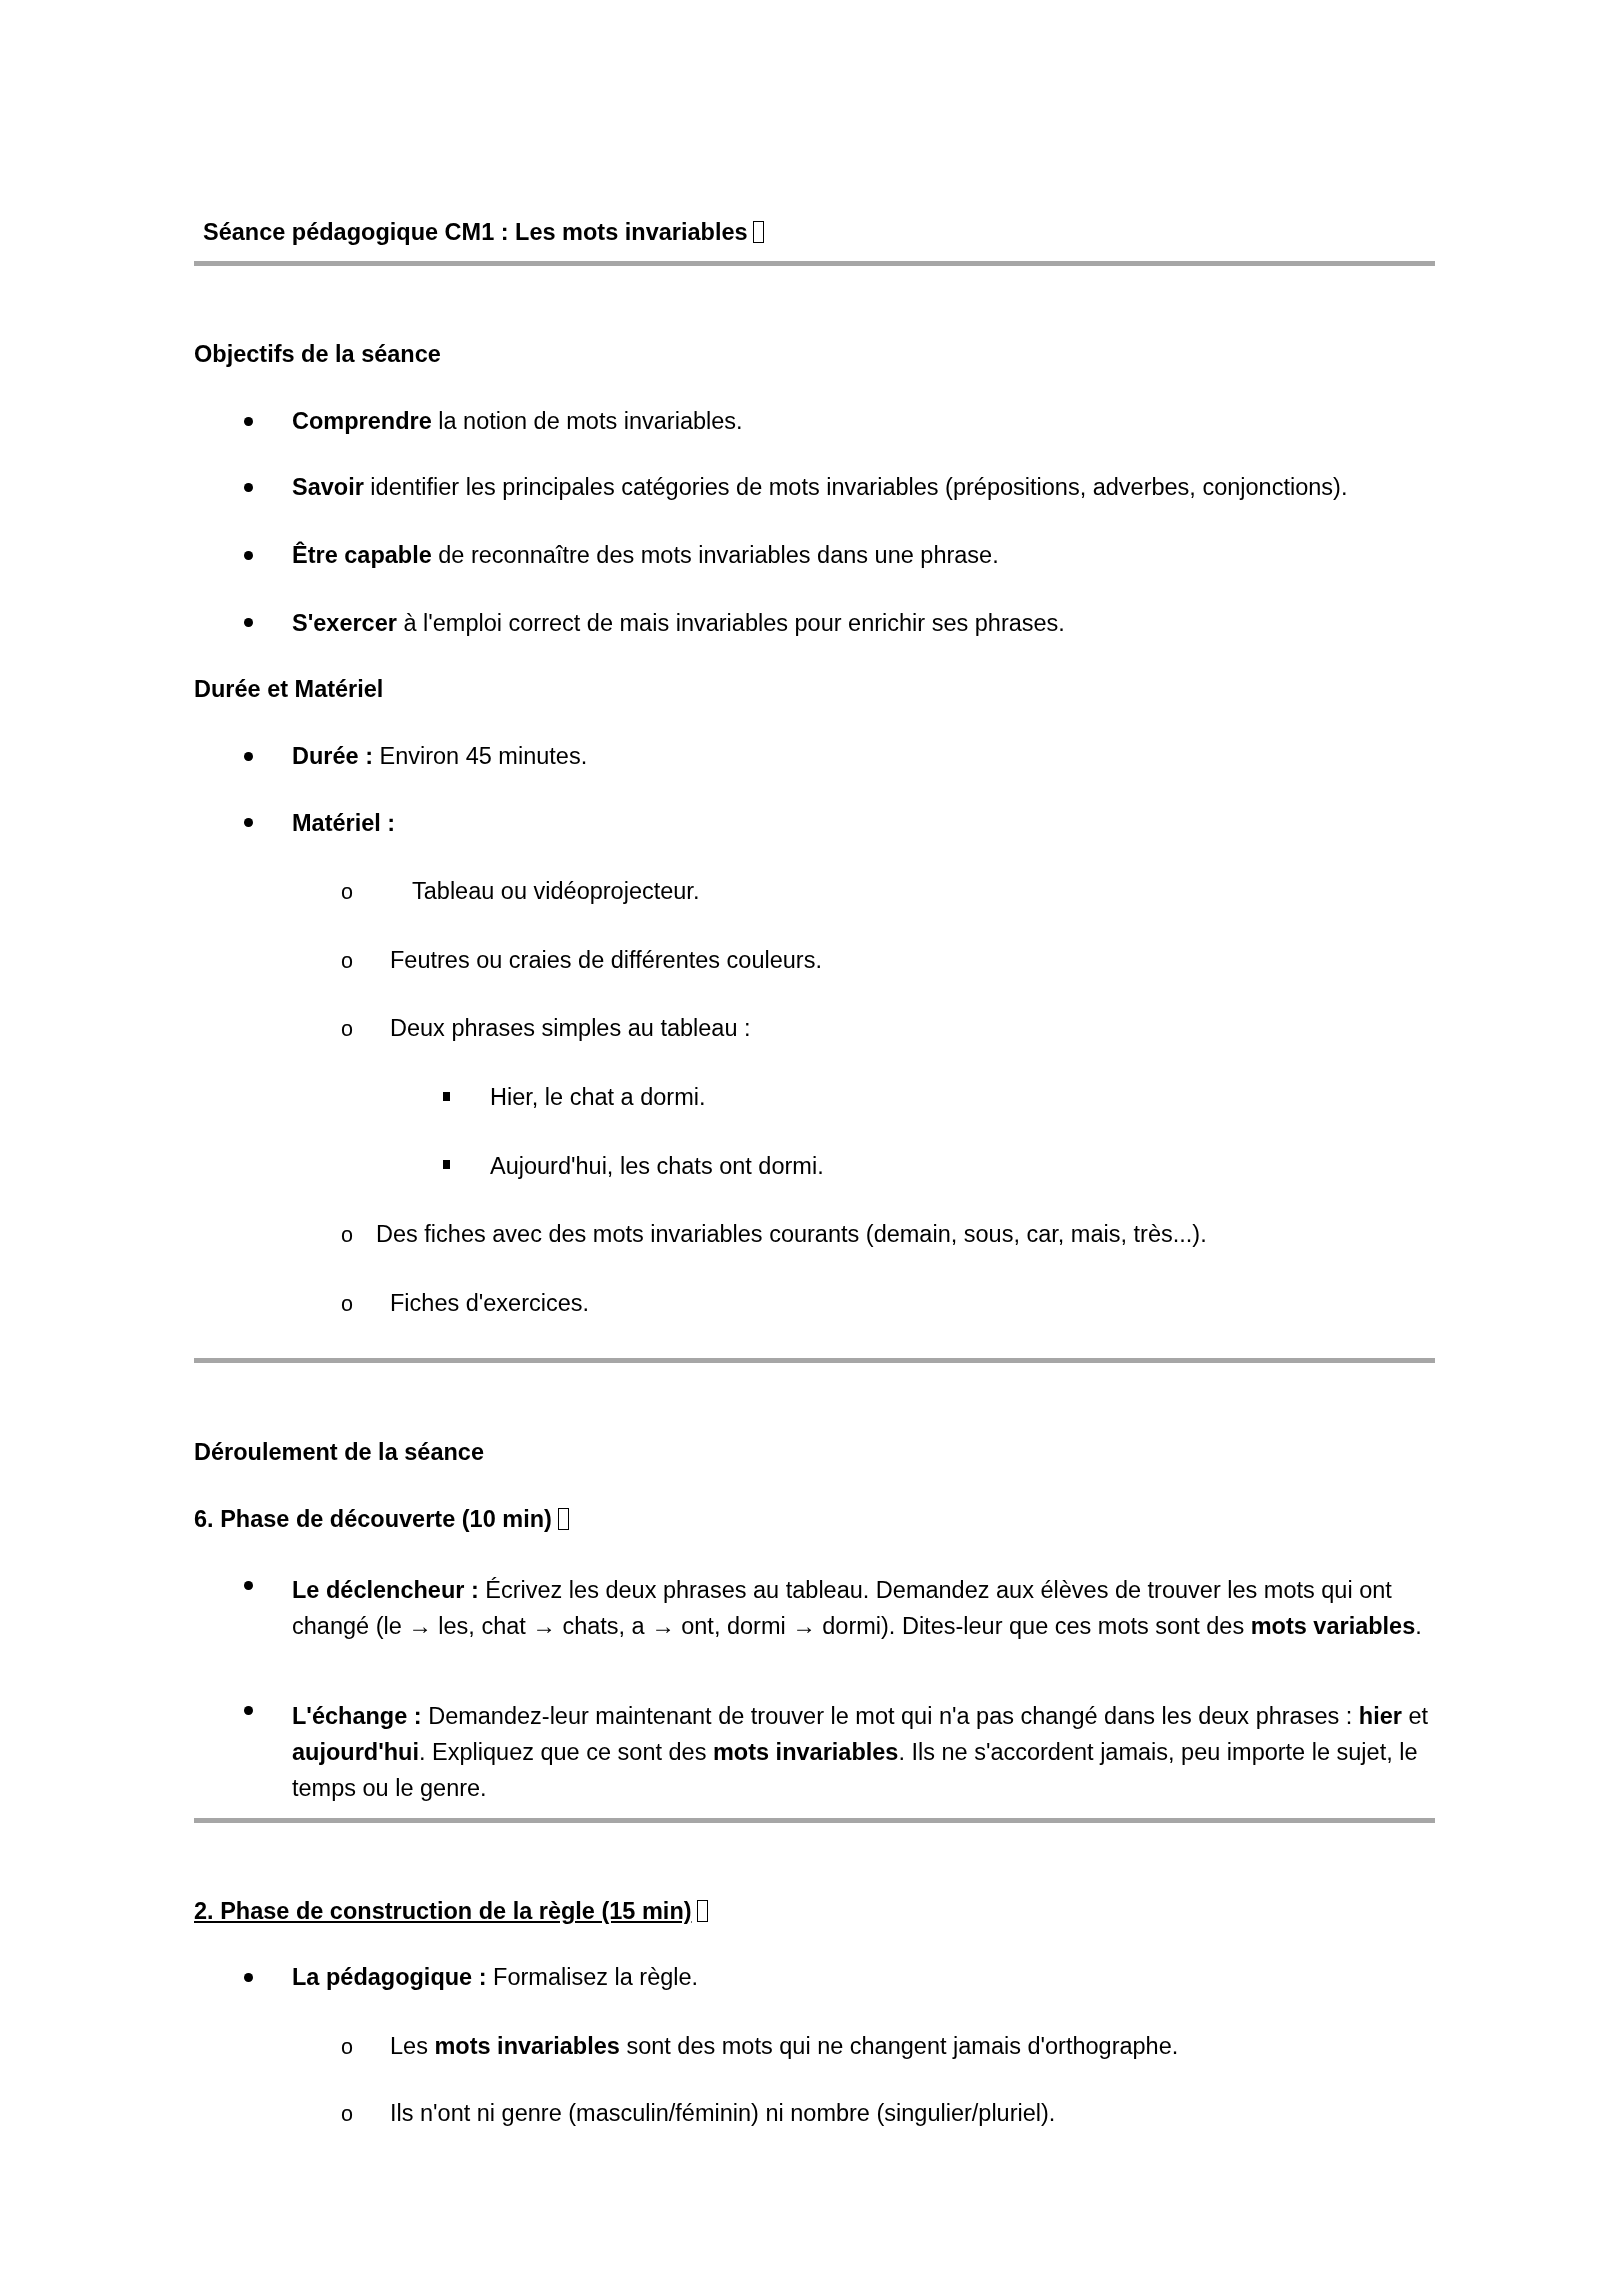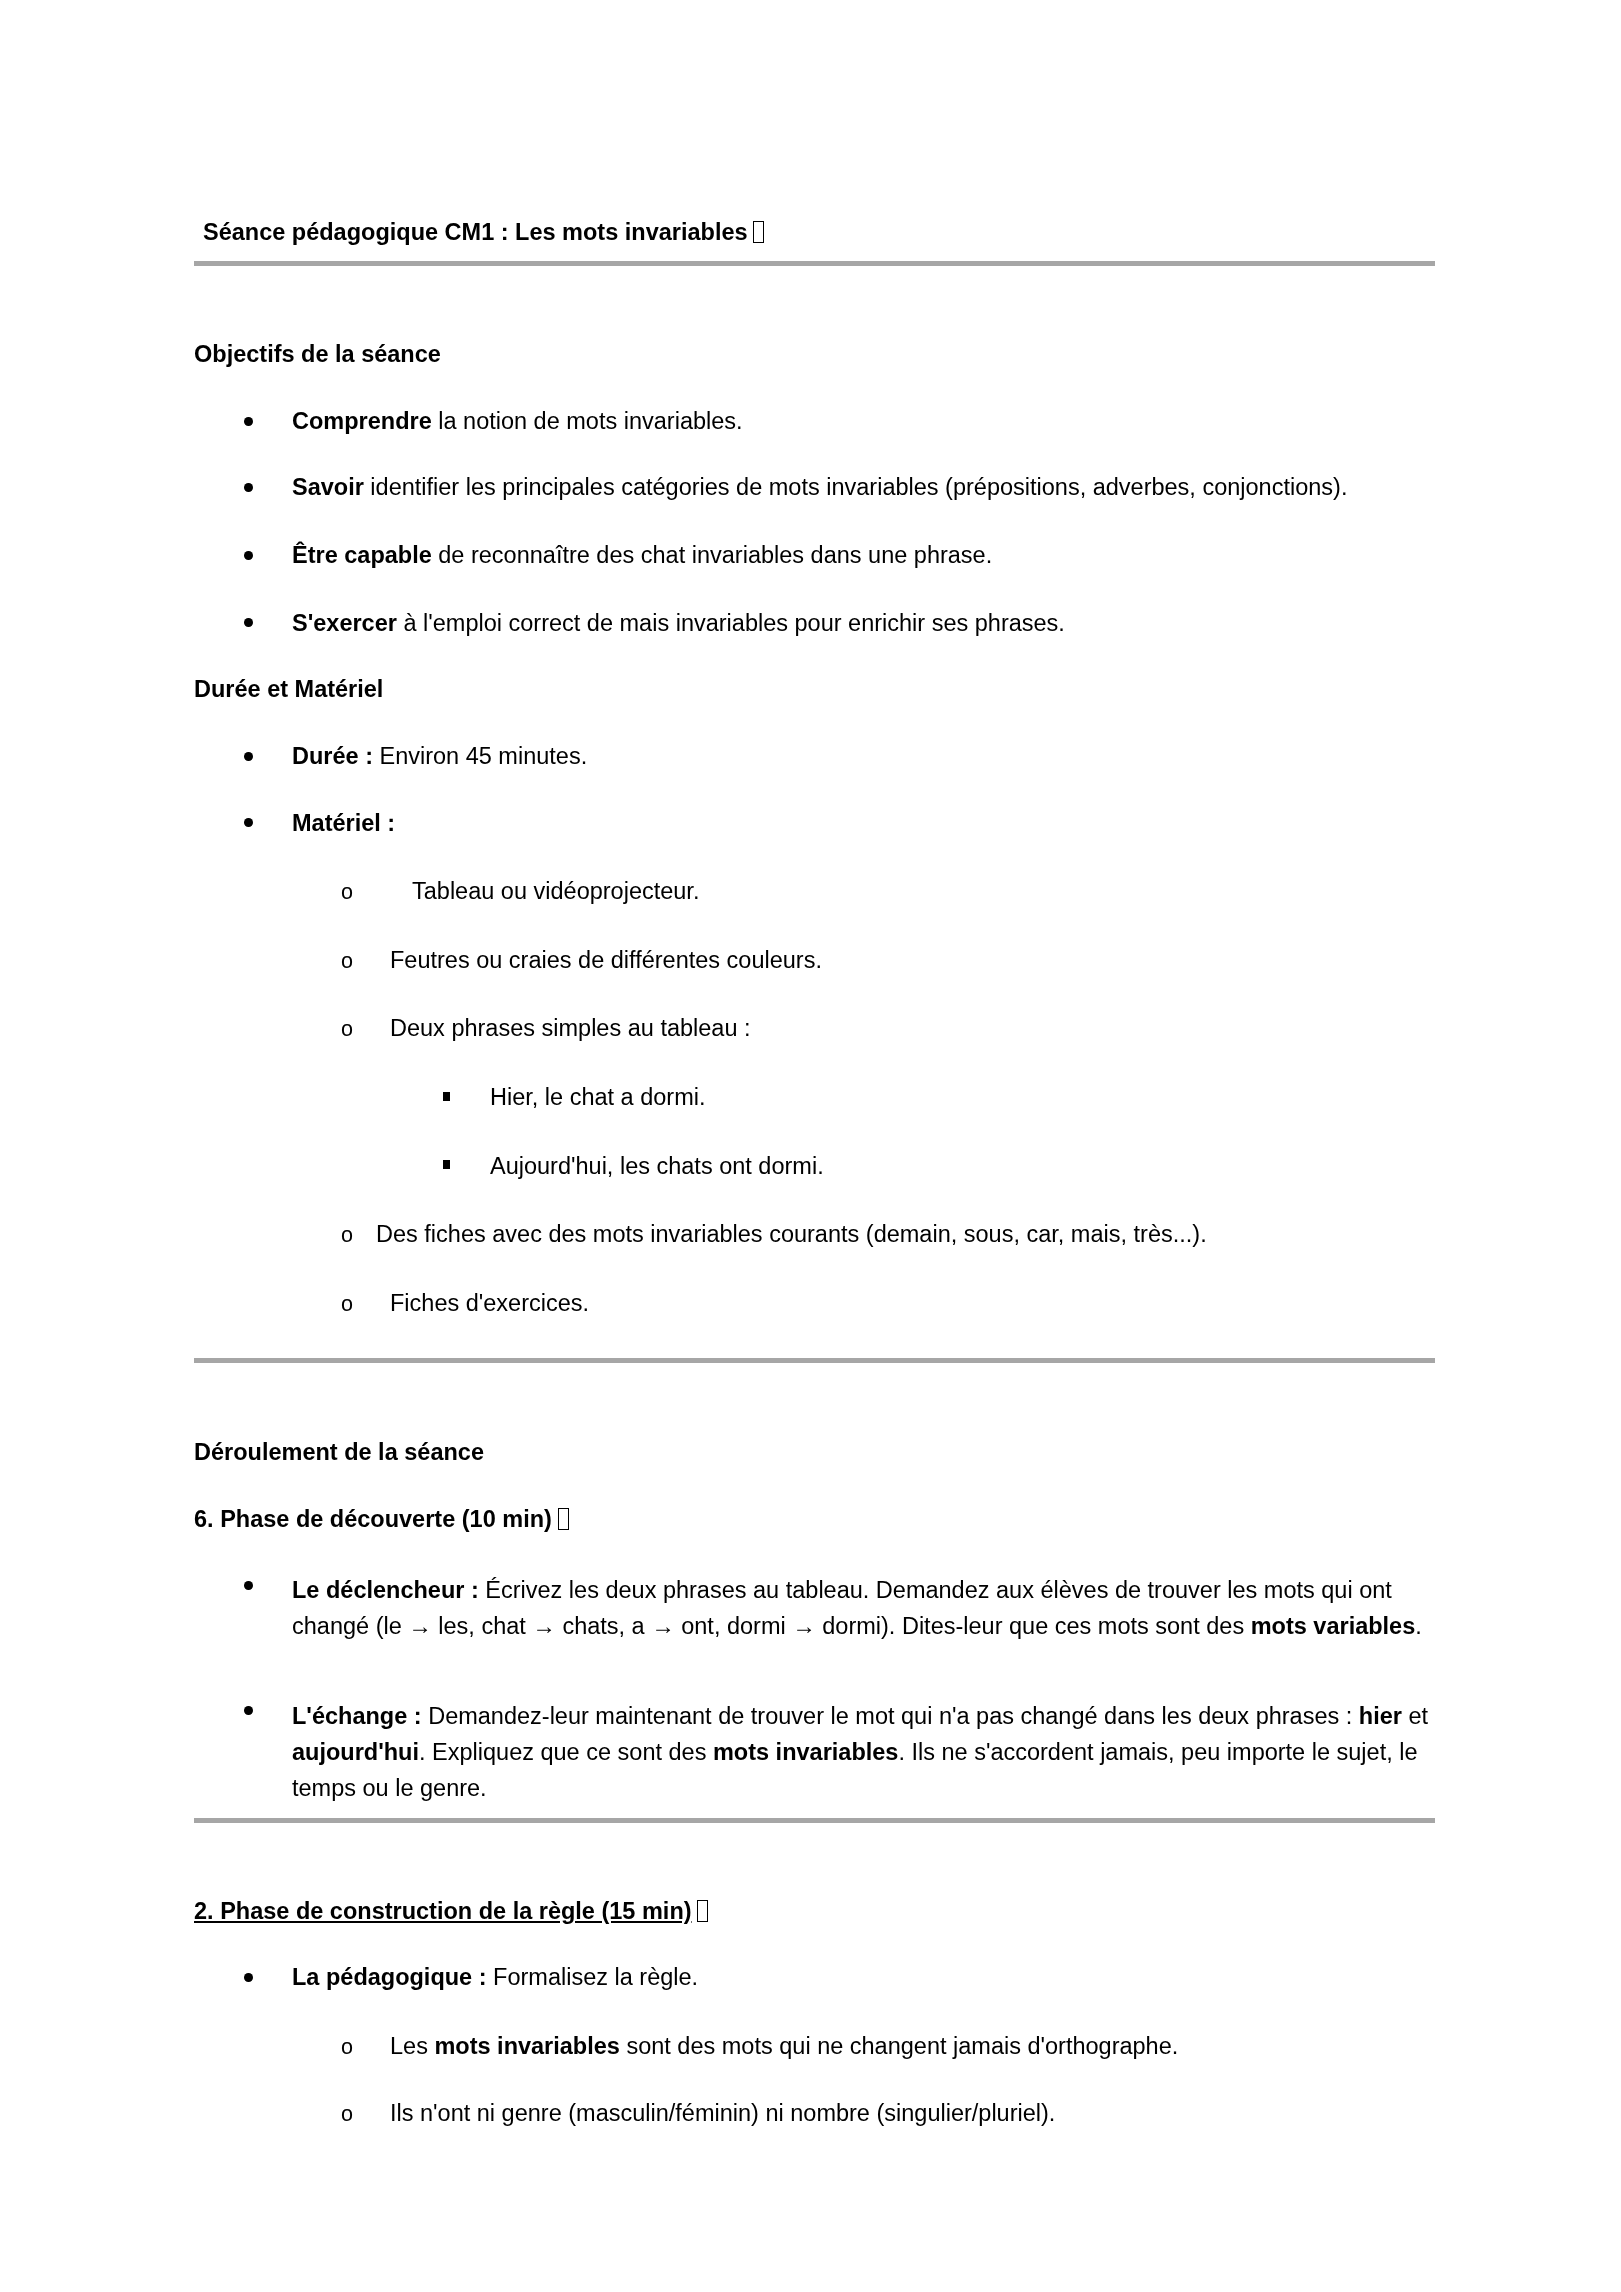--- a/index.html
+++ b/index.html
@@ -23,21 +23,21 @@
 <div class="abs b" style="left:194px;top:341px;">Objectifs de la séance</div>
 
 <div>
   <div class="bullet" style="left:244px;top:417px;"></div>
   <div class="abs" style="left:292px;top:408px;"><span class="b">Comprendre</span><span> la notion de mots invariables.</span></div>
 
   <div class="bullet" style="left:244px;top:483px;"></div>
   <div class="abs" style="left:292px;top:474px;"><span class="b">Savoir</span><span> identifier les principales catégories de mots invariables (prépositions, adverbes, conjonctions).</span></div>
 
   <div class="bullet" style="left:244px;top:551px;"></div>
-  <div class="abs" style="left:292px;top:542px;"><span class="b">Être capable</span><span> de reconnaître des chat invariables dans une phrase.</span></div>
+  <div class="abs" style="left:292px;top:542px;"><span class="b">Être capable</span><span> de reconnaître des mots invariables dans une phrase.</span></div>
 
   <div class="bullet" style="left:244px;top:618px;"></div>
   <div class="abs" style="left:292px;top:610px;"><span class="b">S'exercer</span><span> à l'emploi correct de mais invariables pour enrichir ses phrases.</span></div>
 </div>
 
 <div class="abs b" style="left:194px;top:676px;">Durée et Matériel</div>
 
 <div class="bullet" style="left:244px;top:752px;"></div>
 <div class="abs" style="left:292px;top:743px;"><span class="b">Durée :</span><span> Environ 45 minutes.</span></div>
 

